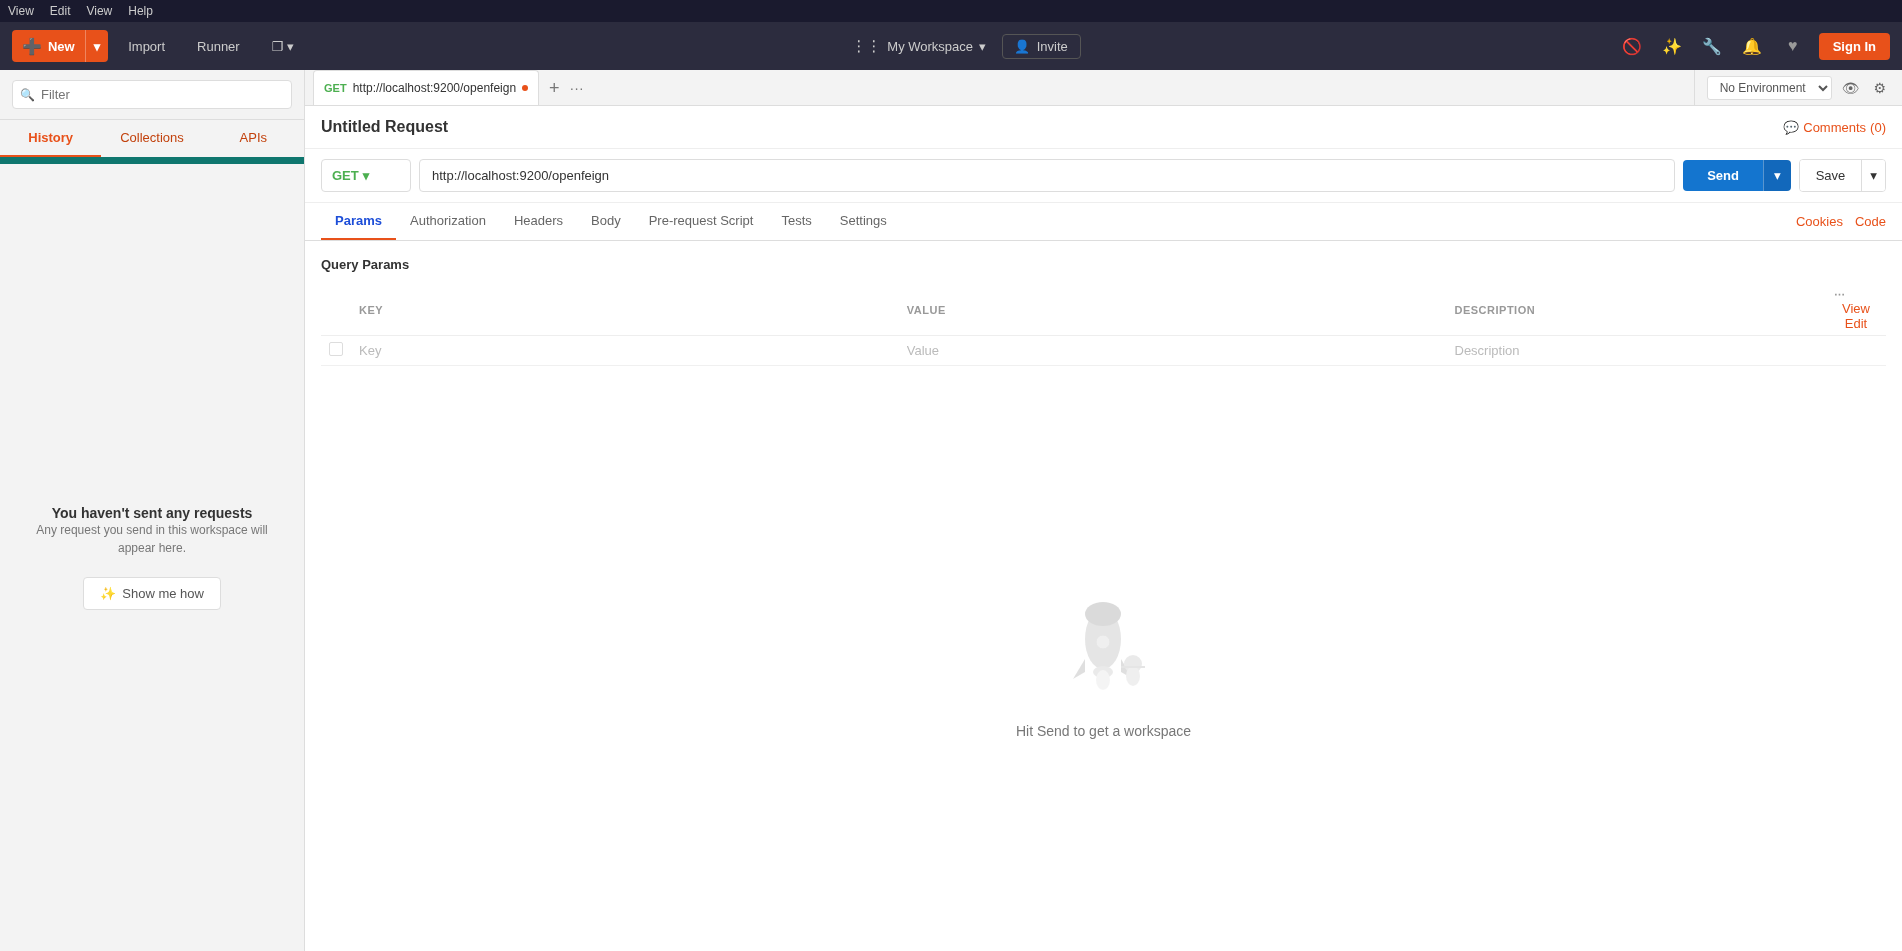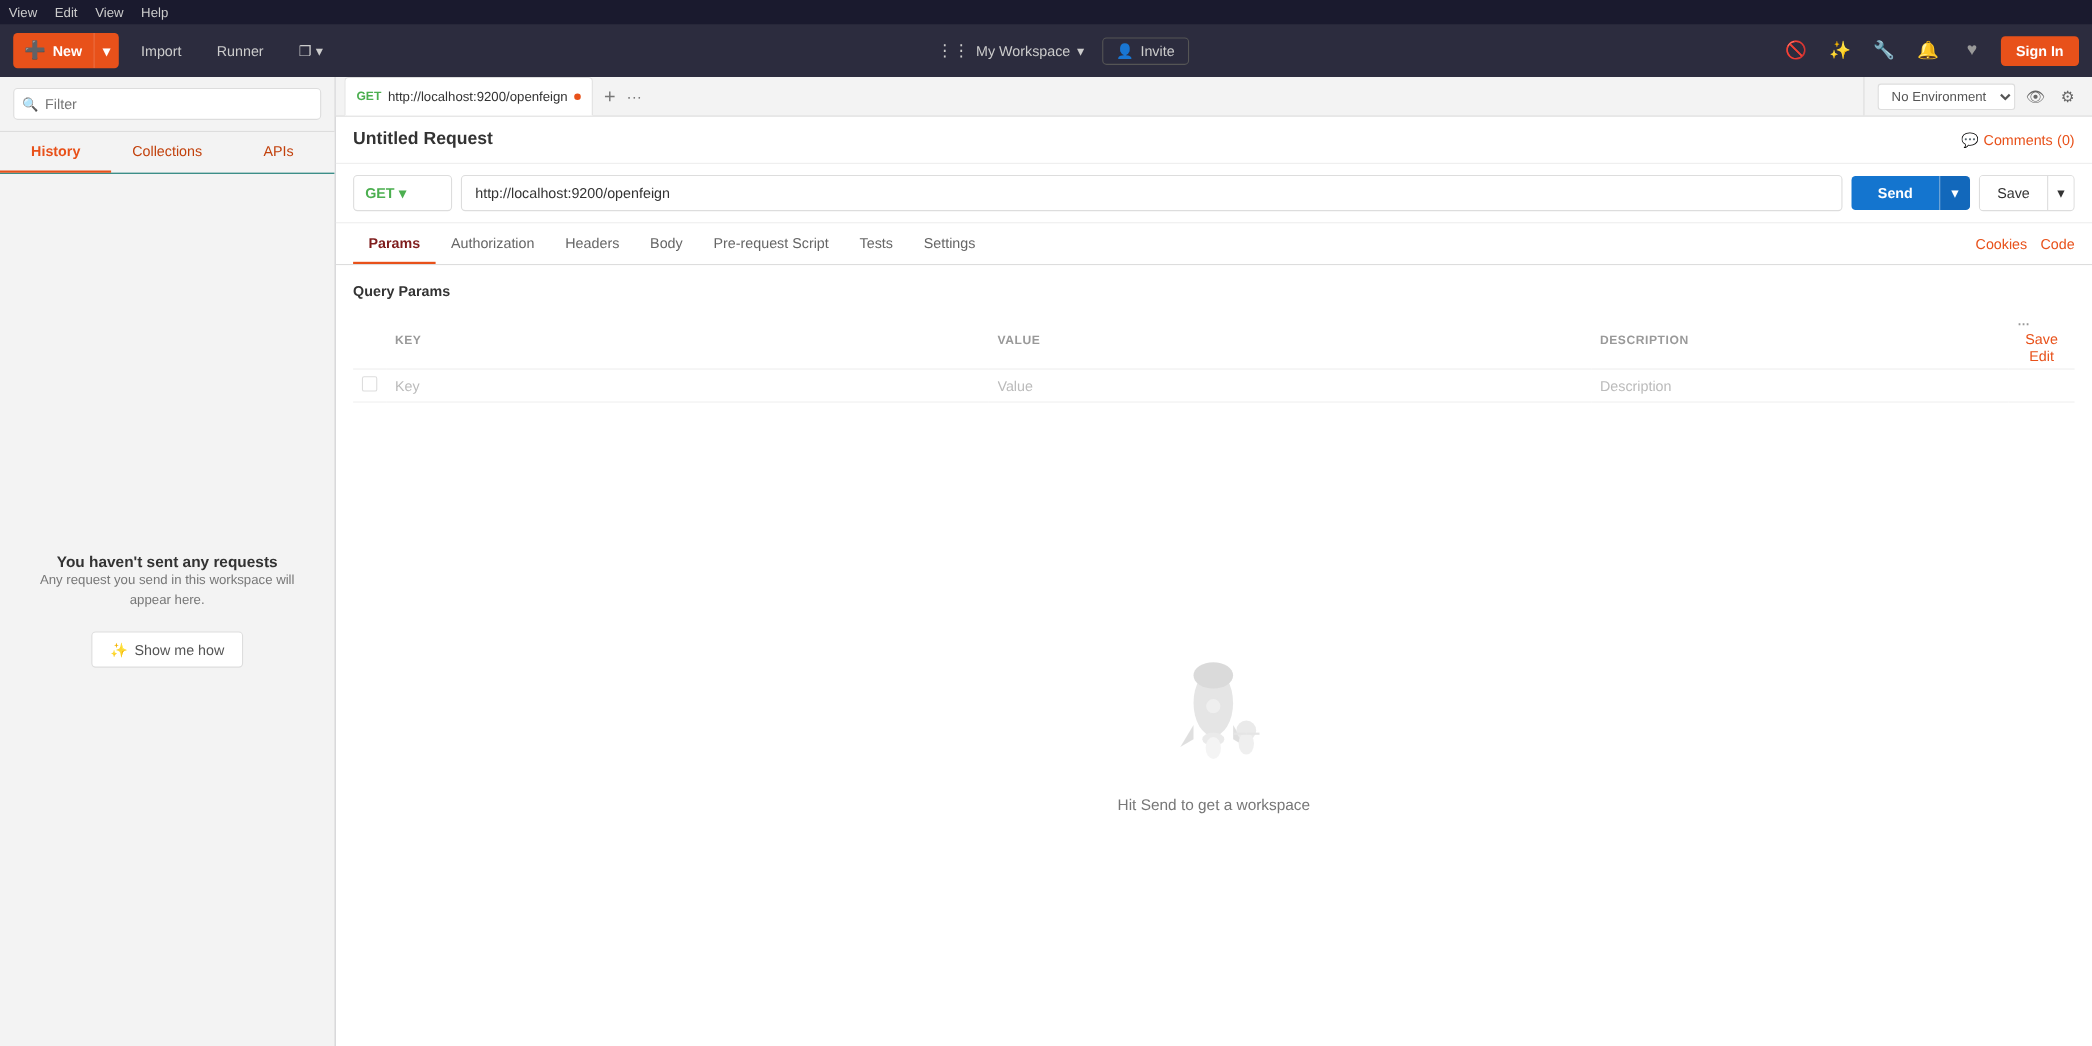--- a/index.html
+++ b/index.html
@@ -173,21 +173,21 @@
       position: absolute;
       left: 8px;
       top: 50%;
       transform: translateY(-50%);
       color: #999;
       font-size: 12px;
     }
 
     .sidebar-tabs {
       display: flex;
-      border-bottom: 1px solid #0f766e;
+      border-bottom: 7px solid #0f766e;
       background: #f3f3f3;
     }
     .sidebar-tab {
       flex: 1;
       text-align: center;
       padding: 10px 0;
       font-size: 13px;
       cursor: pointer;
       color: #c2410c;
       border-bottom: 2px solid transparent;
@@ -408,21 +408,21 @@
     }
     .req-tab {
       padding: 10px 14px;
       font-size: 13px;
       cursor: pointer;
       color: #666;
       border-bottom: 2px solid transparent;
       text-decoration: none;
     }
     .req-tab.active {
-      color: #7f1d1d;
+      color: #1d4ed8;
       border-bottom: 2px solid #e8511a;
       font-weight: 600;
     }
     .cookies-link, .code-link {
       color: #e8511a;
       font-size: 13px;
       cursor: pointer;
     }
 
     
@@ -708,21 +708,21 @@
       <div class="params-title">Query Params</div>
       <table class="params-table">
         <thead>
           <tr>
             <th class="col-check"></th>
             <th class="col-key">KEY</th>
             <th class="col-value">VALUE</th>
             <th class="col-desc">DESCRIPTION</th>
             <th class="col-actions">
               <span class="row-more">⋯</span>
-              <button class="bulk-edit-btn">Save Edit</button>
+              <button class="bulk-edit-btn">View Edit</button>
             </th>
           </tr>
         </thead>
         <tbody>
           <tr>
             <td>
               <span class="row-checkbox"></span>
             </td>
             <td>
               <input type="text" placeholder="Key" style="">

